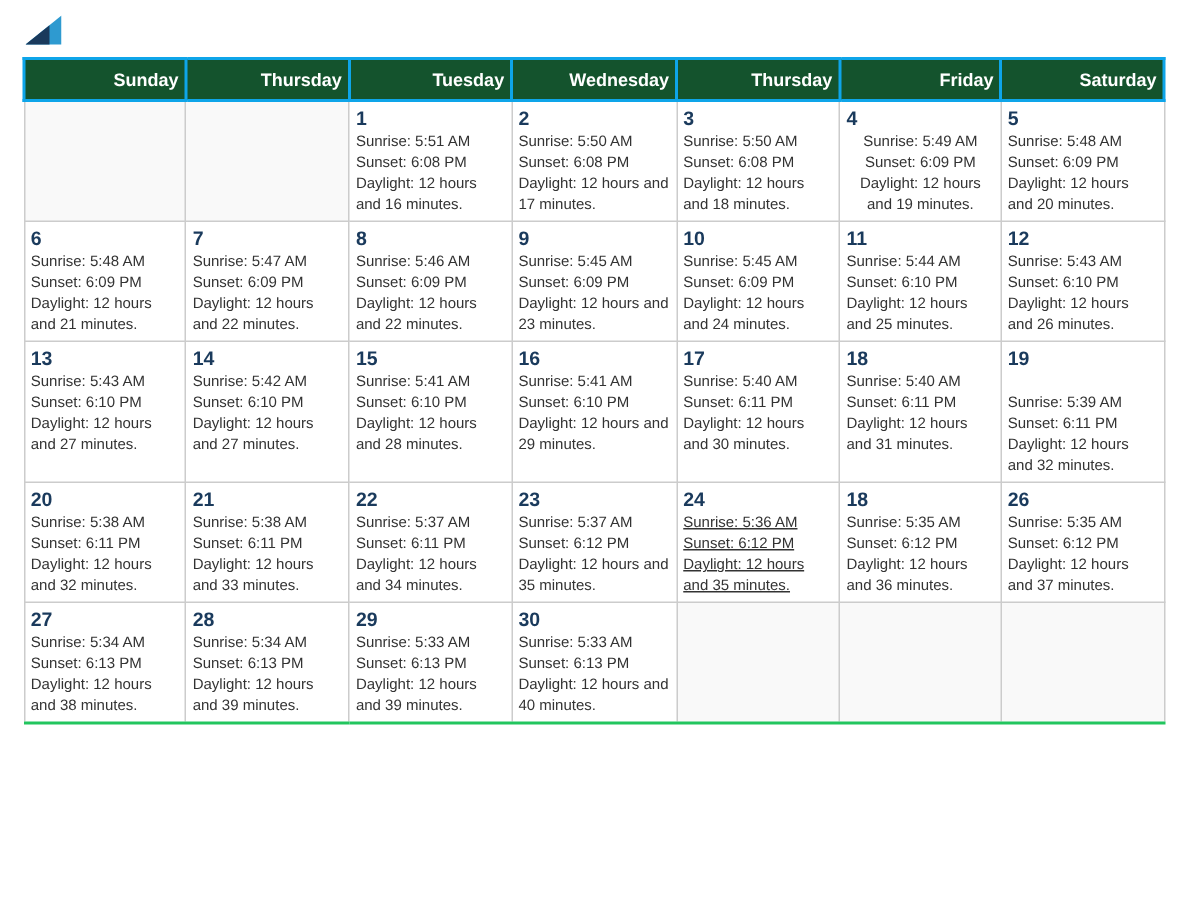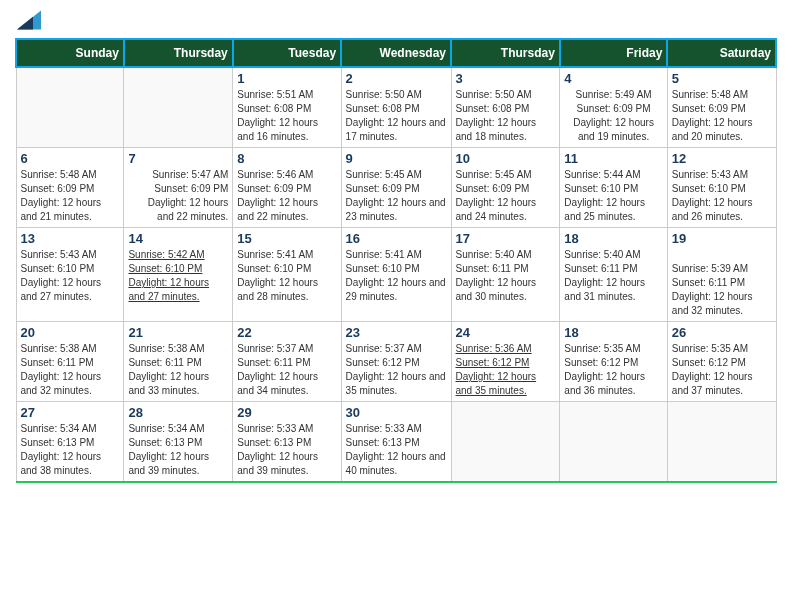--- a/index.html
+++ b/index.html
@@ -155,21 +155,21 @@
       </tr>
       <tr>
         <td>
           <div class="day-number">6</div>
           <div class="day-info" style="white-space: pre-line;">Sunrise: 5:48 AM
 Sunset: 6:09 PM
 Daylight: 12 hours and 21 minutes.</div>
         </td>
         <td>
           <div class="day-number">7</div>
-          <div class="day-info" style="white-space: pre-line; text-align: right;">Sunrise: 5:47 AM
+          <div class="day-info" style="white-space: pre-line;">Sunrise: 5:47 AM
 Sunset: 6:09 PM
 Daylight: 12 hours and 22 minutes.</div>
         </td>
         <td>
           <div class="day-number">8</div>
           <div class="day-info" style="white-space: pre-line;">Sunrise: 5:46 AM
 Sunset: 6:09 PM
 Daylight: 12 hours and 22 minutes.</div>
         </td>
         <td>
@@ -199,21 +199,21 @@
       </tr>
       <tr>
         <td>
           <div class="day-number">13</div>
           <div class="day-info" style="white-space: pre-line;">Sunrise: 5:43 AM
 Sunset: 6:10 PM
 Daylight: 12 hours and 27 minutes.</div>
         </td>
         <td>
           <div class="day-number">14</div>
-          <div class="day-info" style="white-space: pre-line; text-decoration: underline;">Sunrise: 5:42 AM
+          <div class="day-info" style="white-space: pre-line;">Sunrise: 5:42 AM
 Sunset: 6:10 PM
 Daylight: 12 hours and 27 minutes.</div>
         </td>
         <td>
           <div class="day-number">15</div>
           <div class="day-info" style="white-space: pre-line;">Sunrise: 5:41 AM
 Sunset: 6:10 PM
 Daylight: 12 hours and 28 minutes.</div>
         </td>
         <td>

